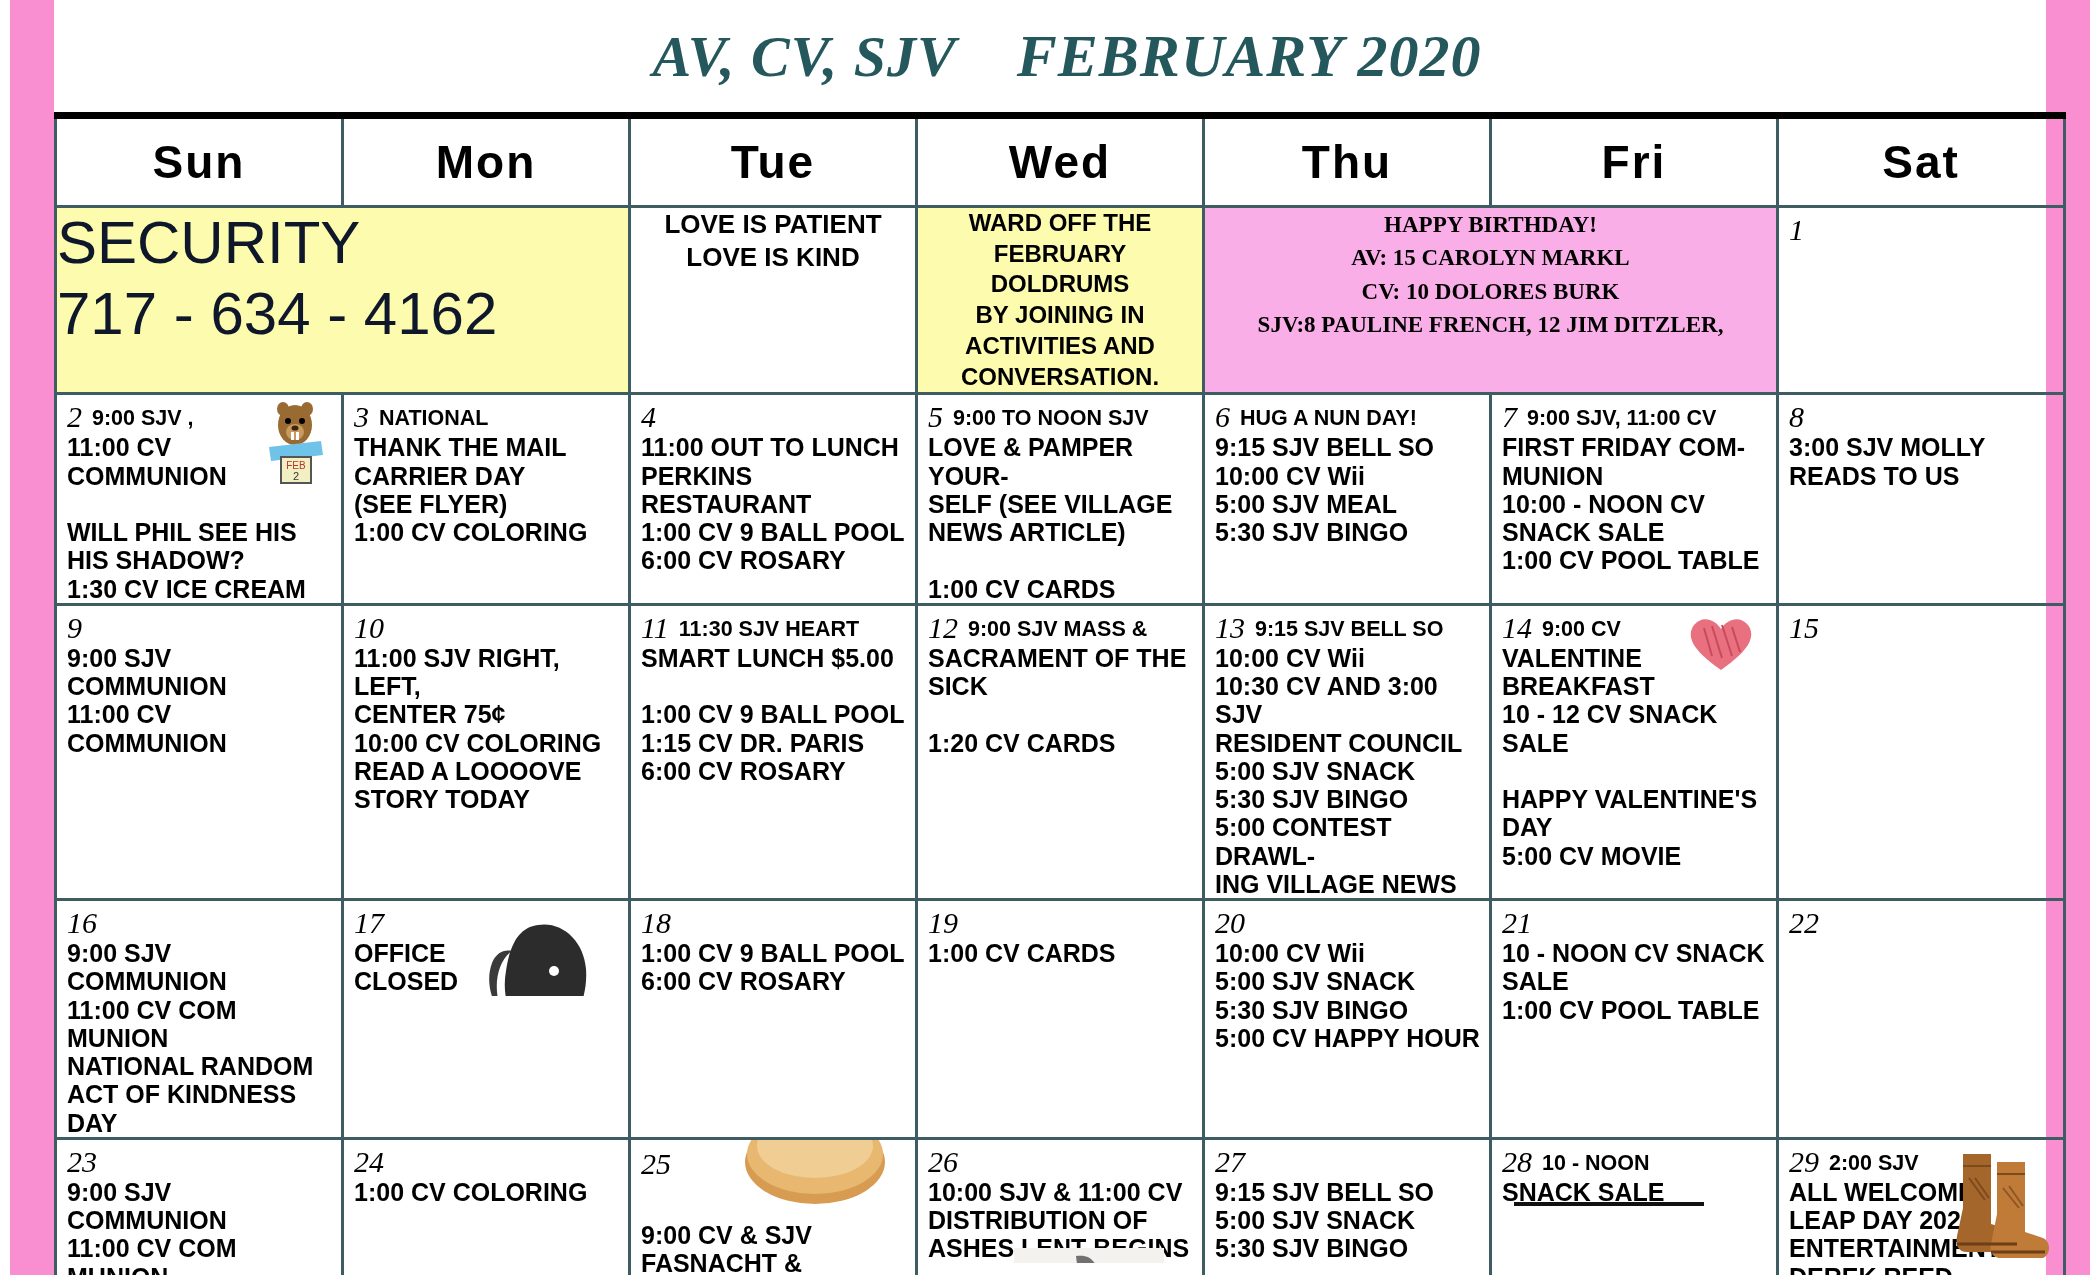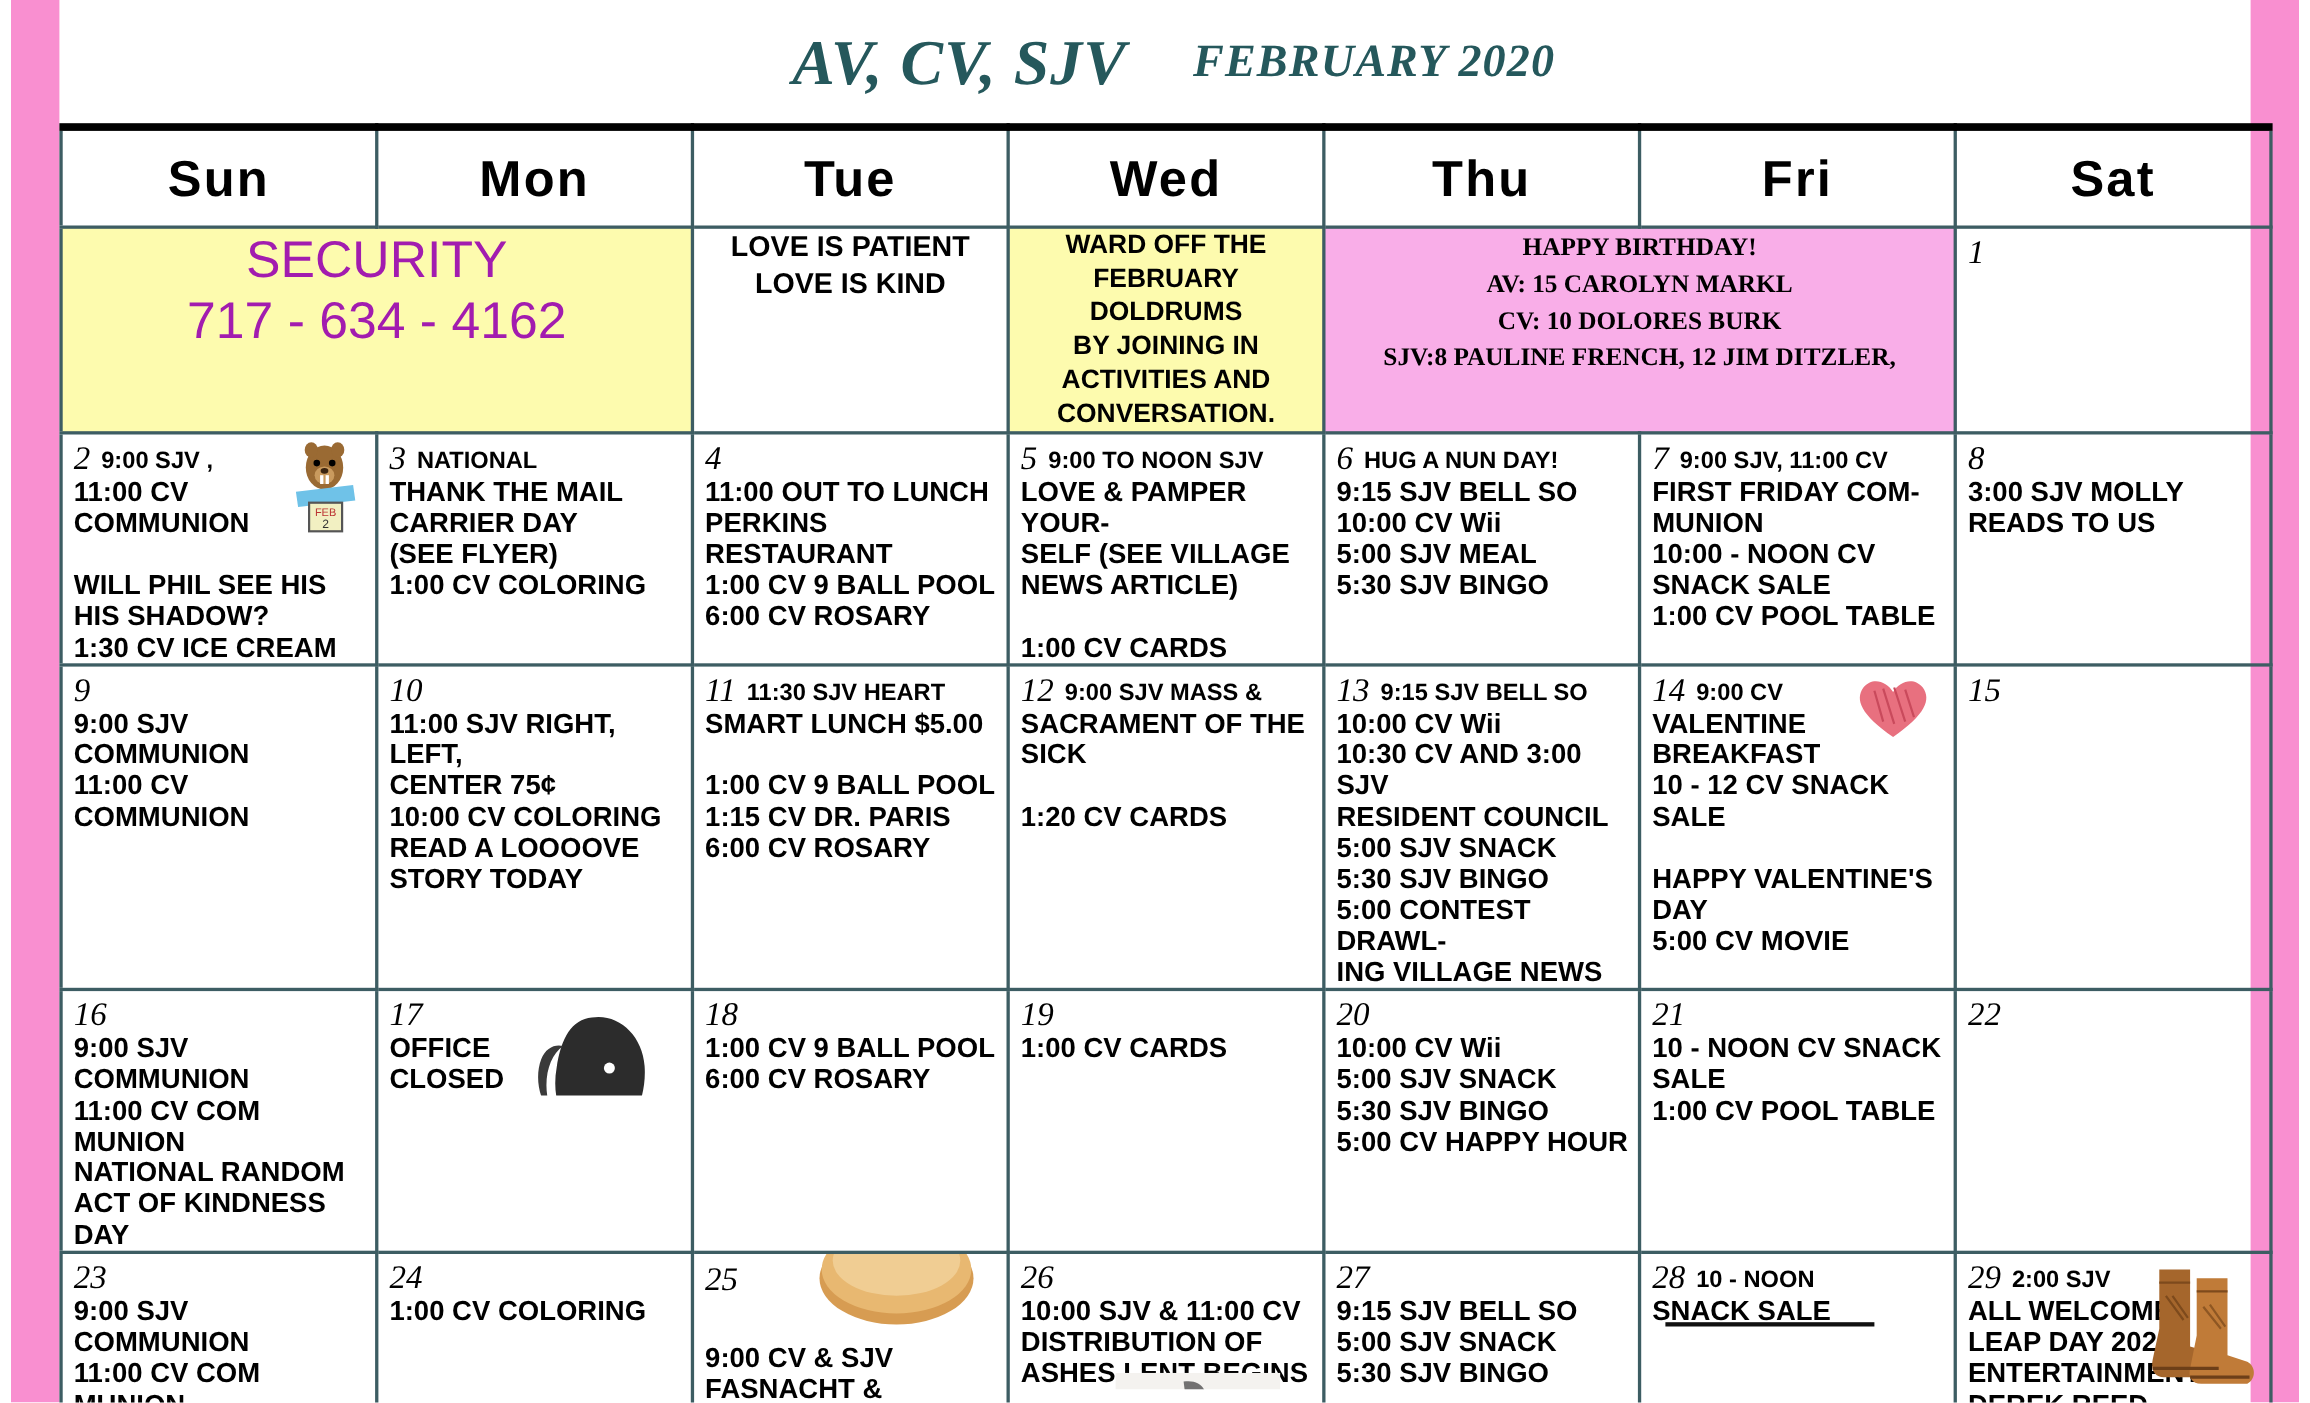--- a/index.html
+++ b/index.html
@@ -52,21 +52,21 @@
     font-style: italic;
     font-weight: bold;
     font-size: 58px;
     color: #25585c;
     letter-spacing: 1px;
   }
   .cal-month {
     font-family: "Liberation Serif", serif;
     font-style: italic;
     font-weight: bold;
-    font-size: 42px;
+    font-size: 60px;
     color: #25585c;
     letter-spacing: 1px;
   }
 
   table.calendar {
     border-collapse: collapse;
     width: 1992px;
     table-layout: fixed;
     border-top: 7px solid #000000;
     border-left: 3px solid #3d5d63;
@@ -130,28 +130,27 @@
     font-weight: bold;
     font-size: 21.5px;
     line-height: 1.13;
     white-space: pre-line;
     padding-top: 4px;
   }
 
   
   .security-cell {
     background: #fdfbae;
-    text-align: center;
     font-family: "Liberation Sans", sans-serif;
     font-weight: normal;
-    font-size: 47px;
+    font-size: 60px;
     line-height: 1.18;
     padding-top: 20px;
     white-space: pre-line;
-    color: #a21caf;
+    color: #0f172a;
   }
   .love-cell {
     text-align: center;
     font-family: "Liberation Sans", sans-serif;
     font-weight: bold;
     font-size: 26px;
     line-height: 1.25;
     padding-top: 46px;
     white-space: pre-line;
   }

